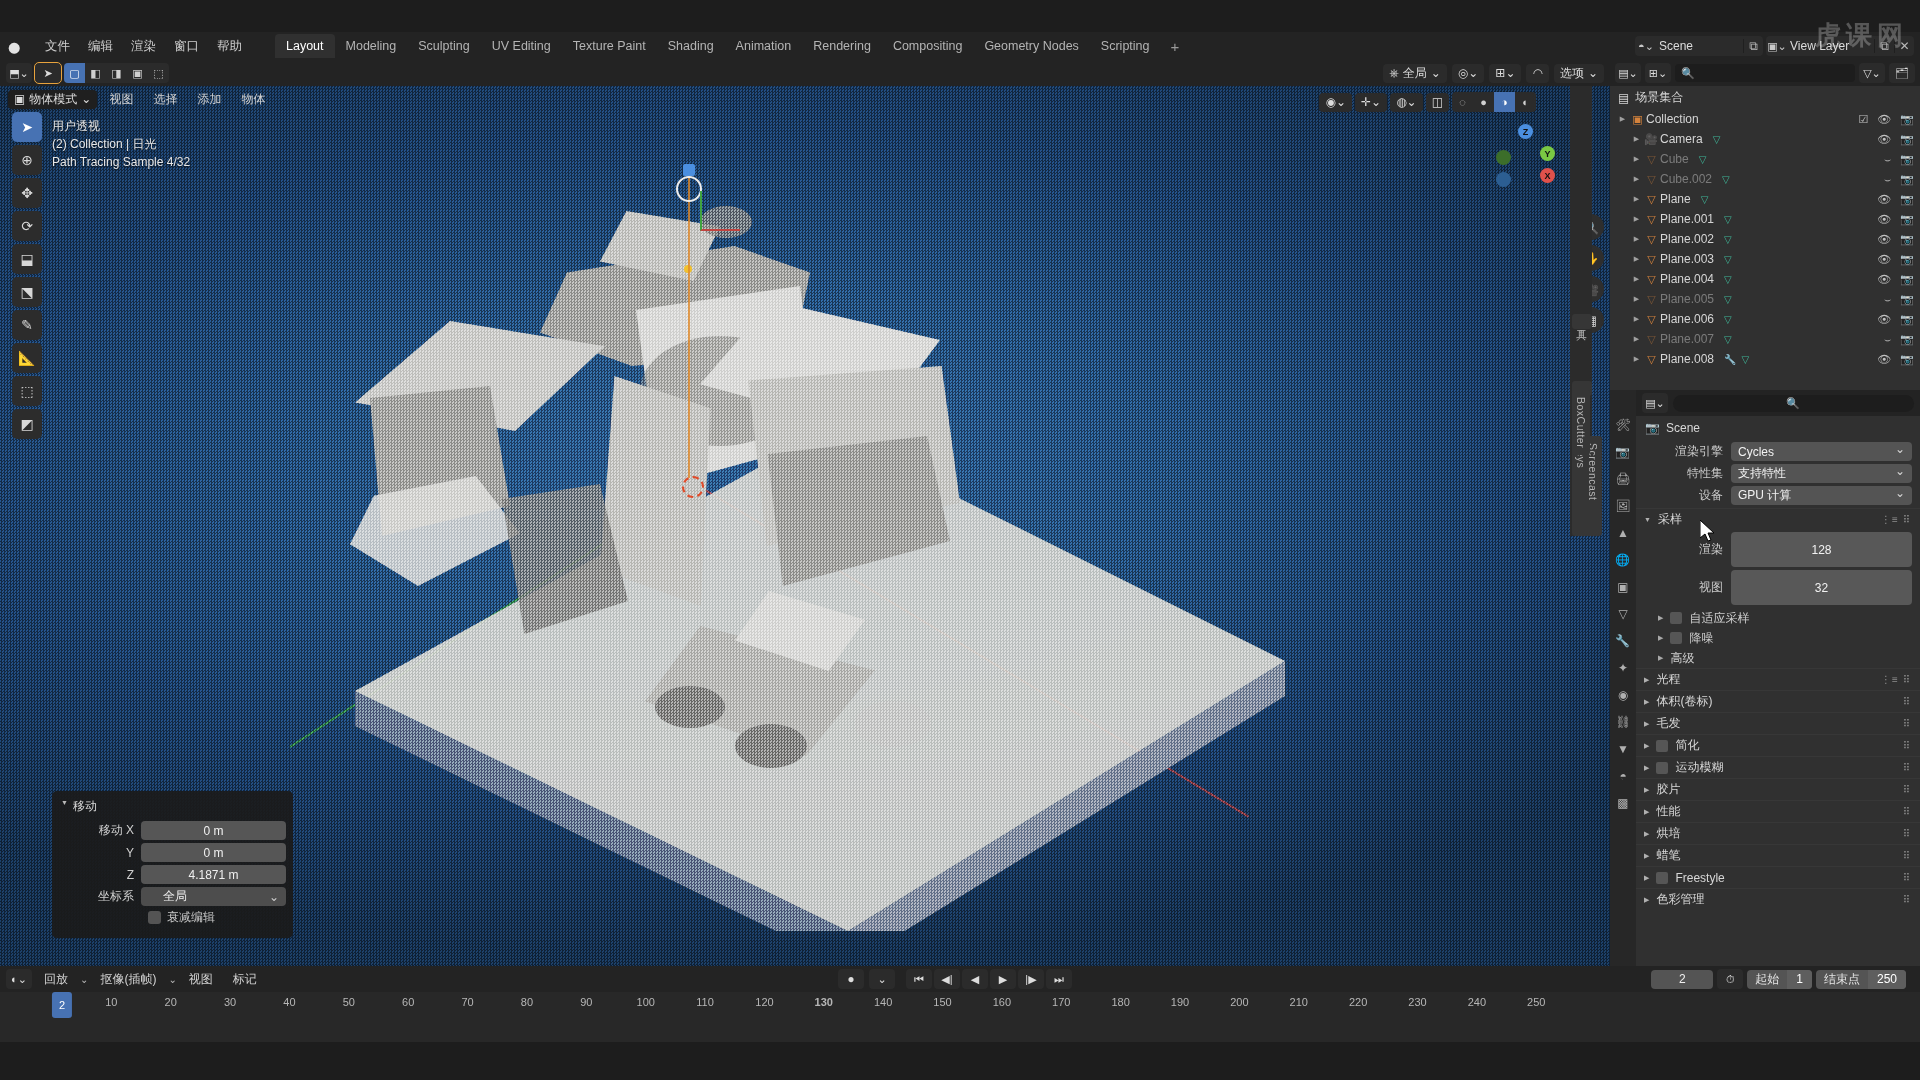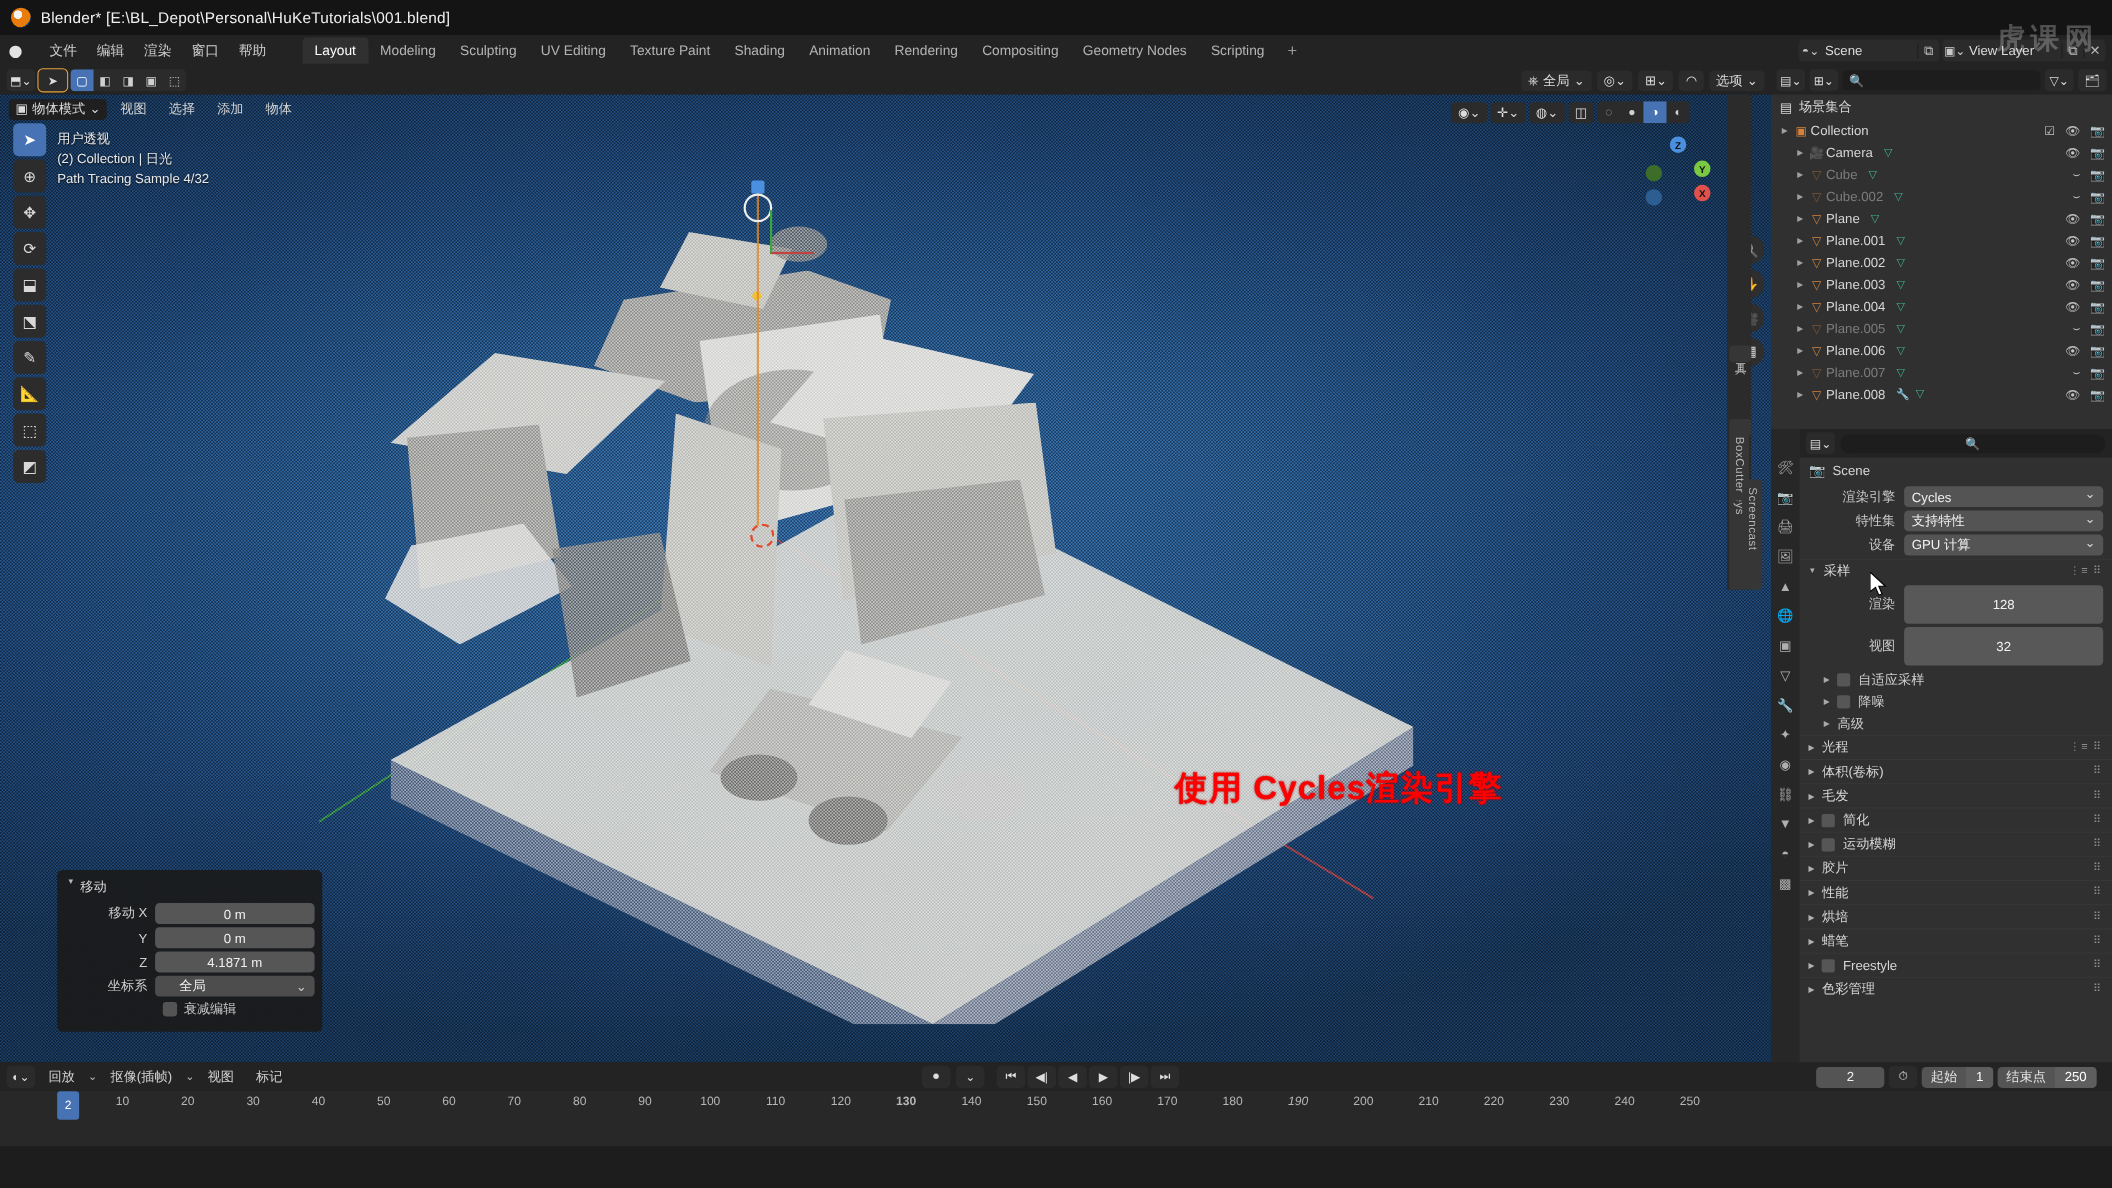--- a/index.html
+++ b/index.html
@@ -188,24 +188,20 @@
   .status .ms { width:11px; height:15px; border:1.3px solid #9a9a9a; border-radius:5px 5px 4px 4px;}
   .status .ver { margin-left:auto; padding-right:16px; color:#9a9a9a;}
   .watermark { position:absolute; right:12px; top:18px; font-size:26px; font-weight:bold;
      color:rgba(255,255,255,.26); letter-spacing:5px; z-index:40; pointer-events:none;}
 </style>
 </head>
 <body>
 
 <div class="app">
 
-  <div class="titlebar">
-    <div class="blogo"></div>
-    <div class="ttext">Blender* [E:\BL_Depot\Personal\HuKeTutorials\001.blend]</div>
-  </div>
 
   <div class="topbar">
     <div class="bl-icon"></div>
     <div class="menu">
       <div class="mi">文件</div>
       <div class="mi">编辑</div>
       <div class="mi">渲染</div>
       <div class="mi">窗口</div>
       <div class="mi">帮助</div>
     </div>
@@ -383,21 +379,20 @@
       <div class="rrow">
         <div class="lbl">坐标系</div>
         <div class="val sel">全局</div>
       </div>
       <div class="rrow cb">
         <div class="chk"></div>
         <span>衰减编辑</span>
       </div>
     </div>
 
-    <div class="ann-text" style="left:1068px; top:636px;">使用 Cycles渲染引擎</div>
   </div>
 
   <div class="vtabs">
     <div class="vtab" style="top:228px;">工具</div>
     <div class="vtab" style="top:295px;">视图</div>
     <div class="vtab" style="top:350px;">Screencast Keys</div>
 
   </div>
   <div class="vtab" style="position:absolute; left:1572px; top:390px; writing-mode:vertical-rl; font-size:10.5px;
               color:#b5b5b5; background:#363636; border-radius:3px; padding:7px 3px;">BoxCutter</div>
@@ -759,21 +754,21 @@
         <div class="tick" style="left: 586.331px;">90</div>
         <div class="tick" style="left: 645.701px;">100</div>
         <div class="tick" style="left: 705.071px;">110</div>
         <div class="tick" style="left: 764.441px;">120</div>
         <div class="tick" style="left: 823.811px; font-weight: bold;">130</div>
         <div class="tick" style="left: 883.181px;">140</div>
         <div class="tick" style="left: 942.551px;">150</div>
         <div class="tick" style="left: 1001.92px;">160</div>
         <div class="tick" style="left: 1061.29px;">170</div>
         <div class="tick" style="left: 1120.66px;">180</div>
-        <div class="tick" style="left: 1180.03px; font-style: italic;">190</div>
+        <div class="tick" style="left: 1180.03px;">190</div>
         <div class="tick" style="left: 1239.4px;">200</div>
         <div class="tick" style="left: 1298.77px;">210</div>
         <div class="tick" style="left: 1358.14px;">220</div>
         <div class="tick" style="left: 1417.51px;">230</div>
         <div class="tick" style="left: 1476.88px;">240</div>
         <div class="tick" style="left: 1536.25px;">250</div>
         <div class="playhead" style="left: 62px;">2</div>
       </div>
   </div>
 

